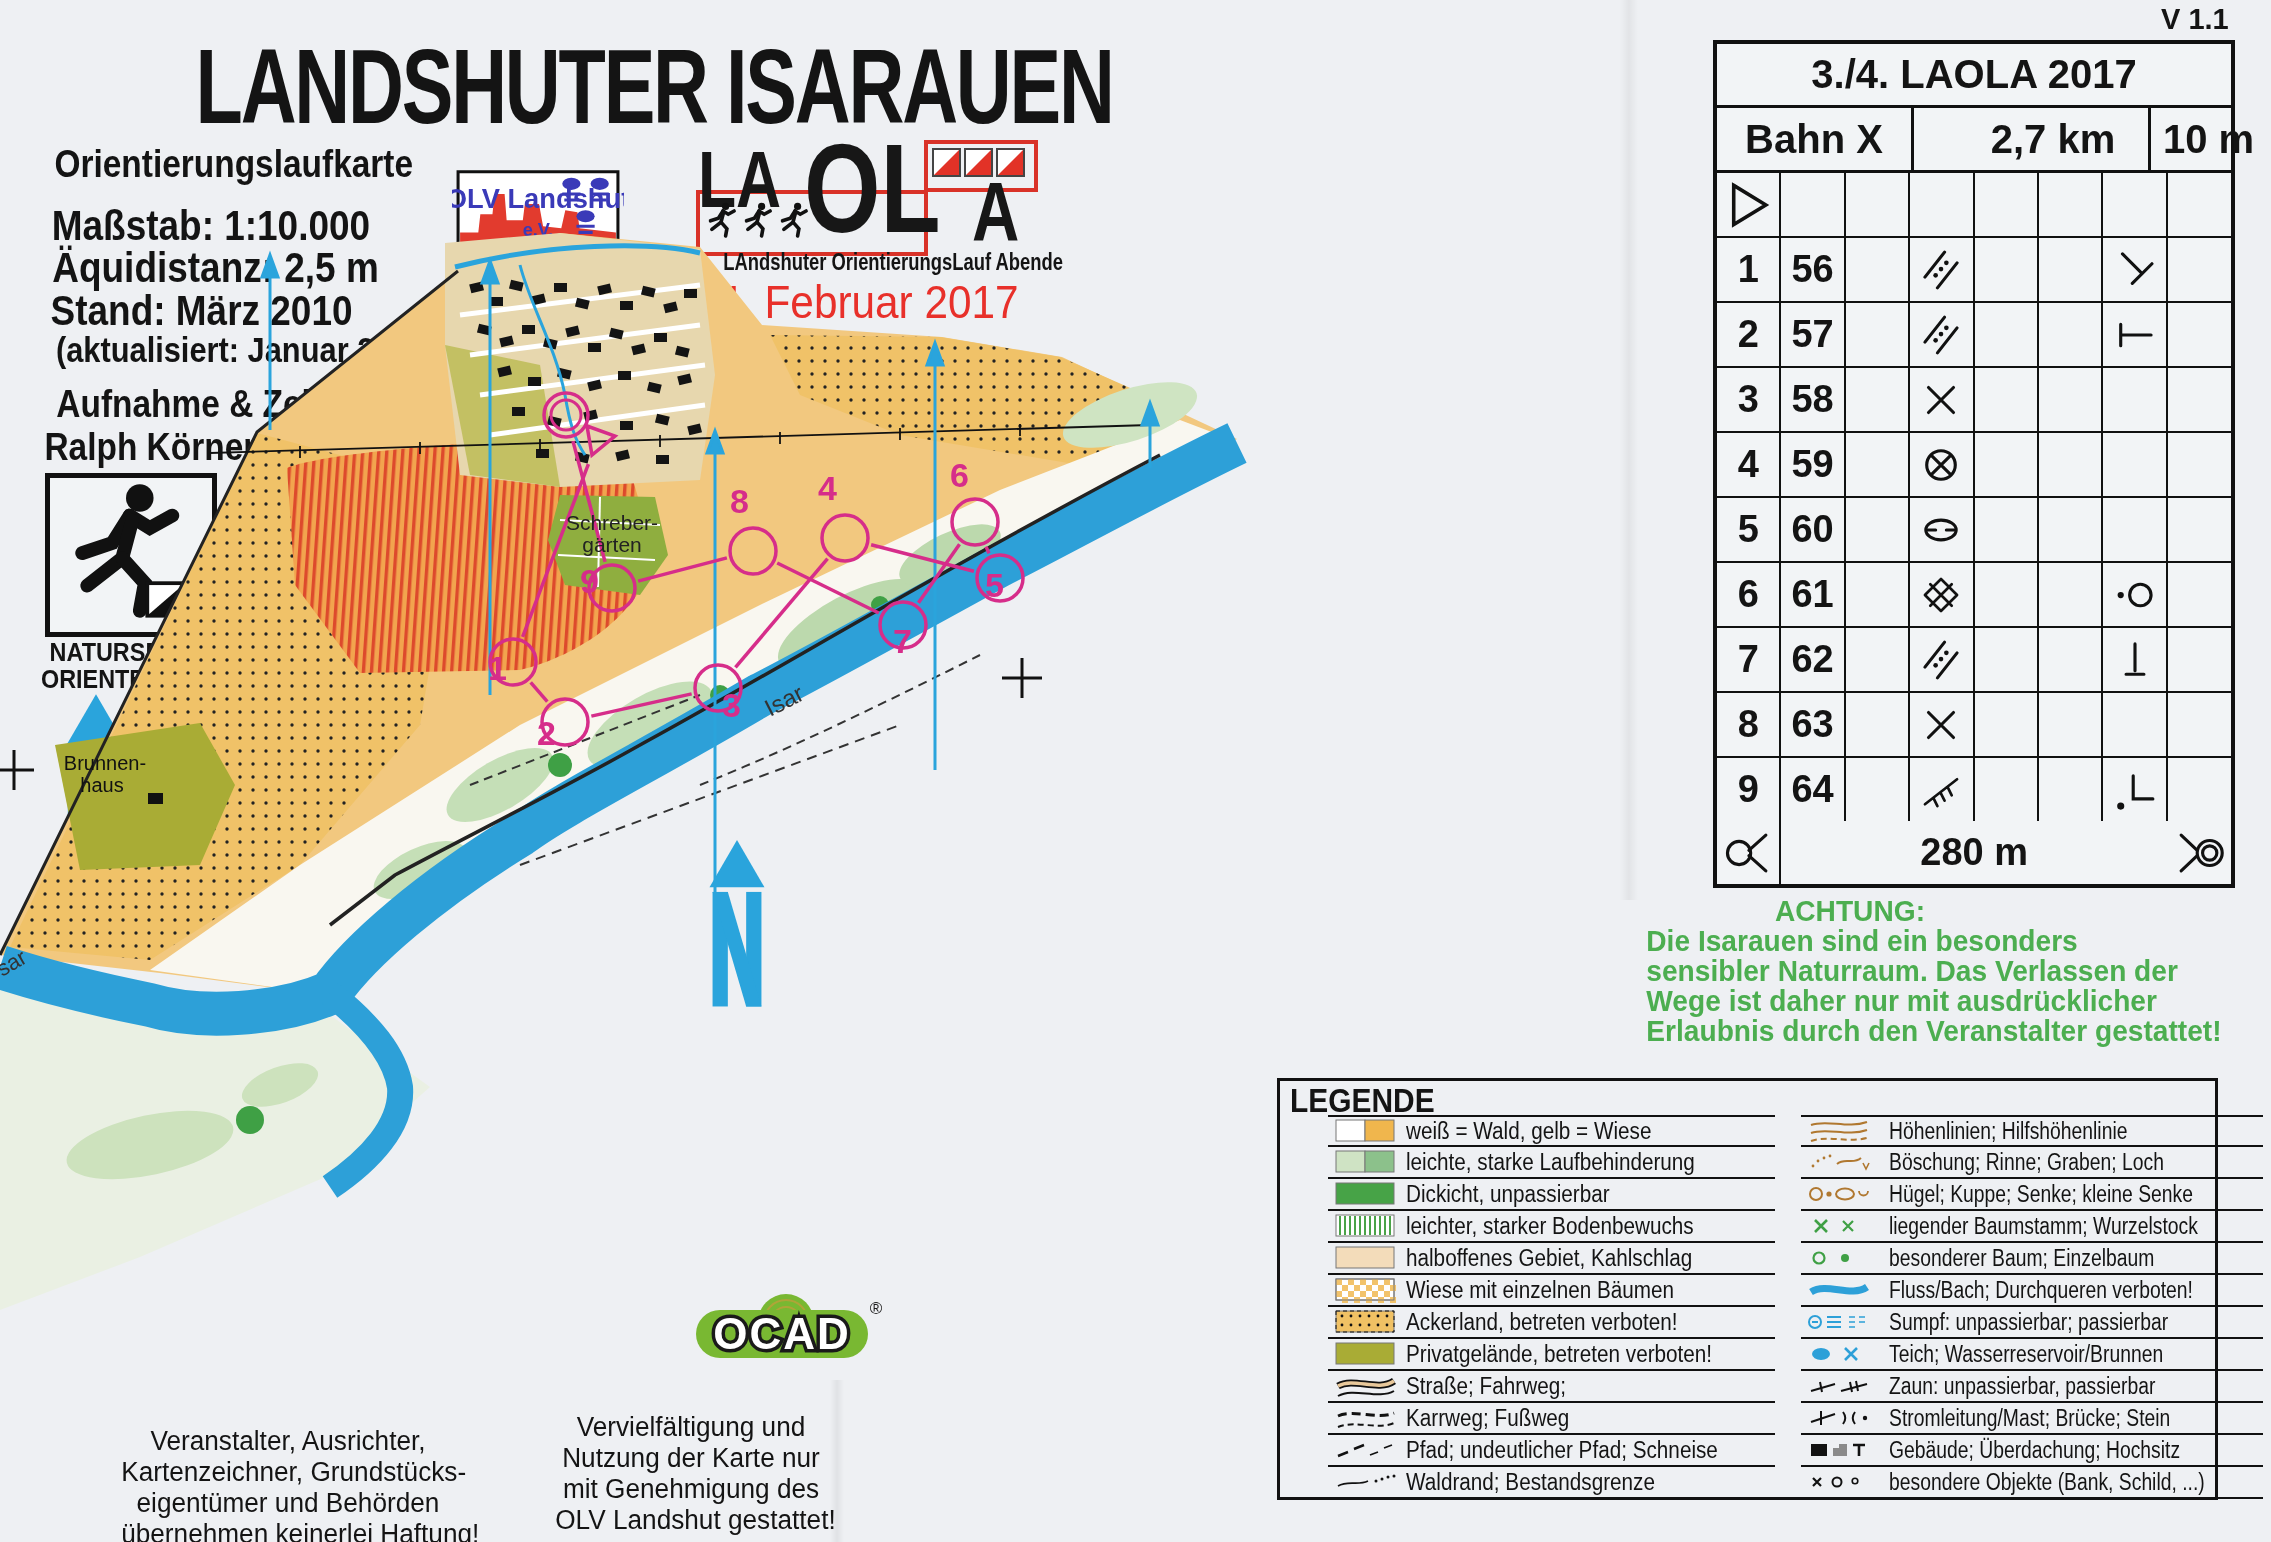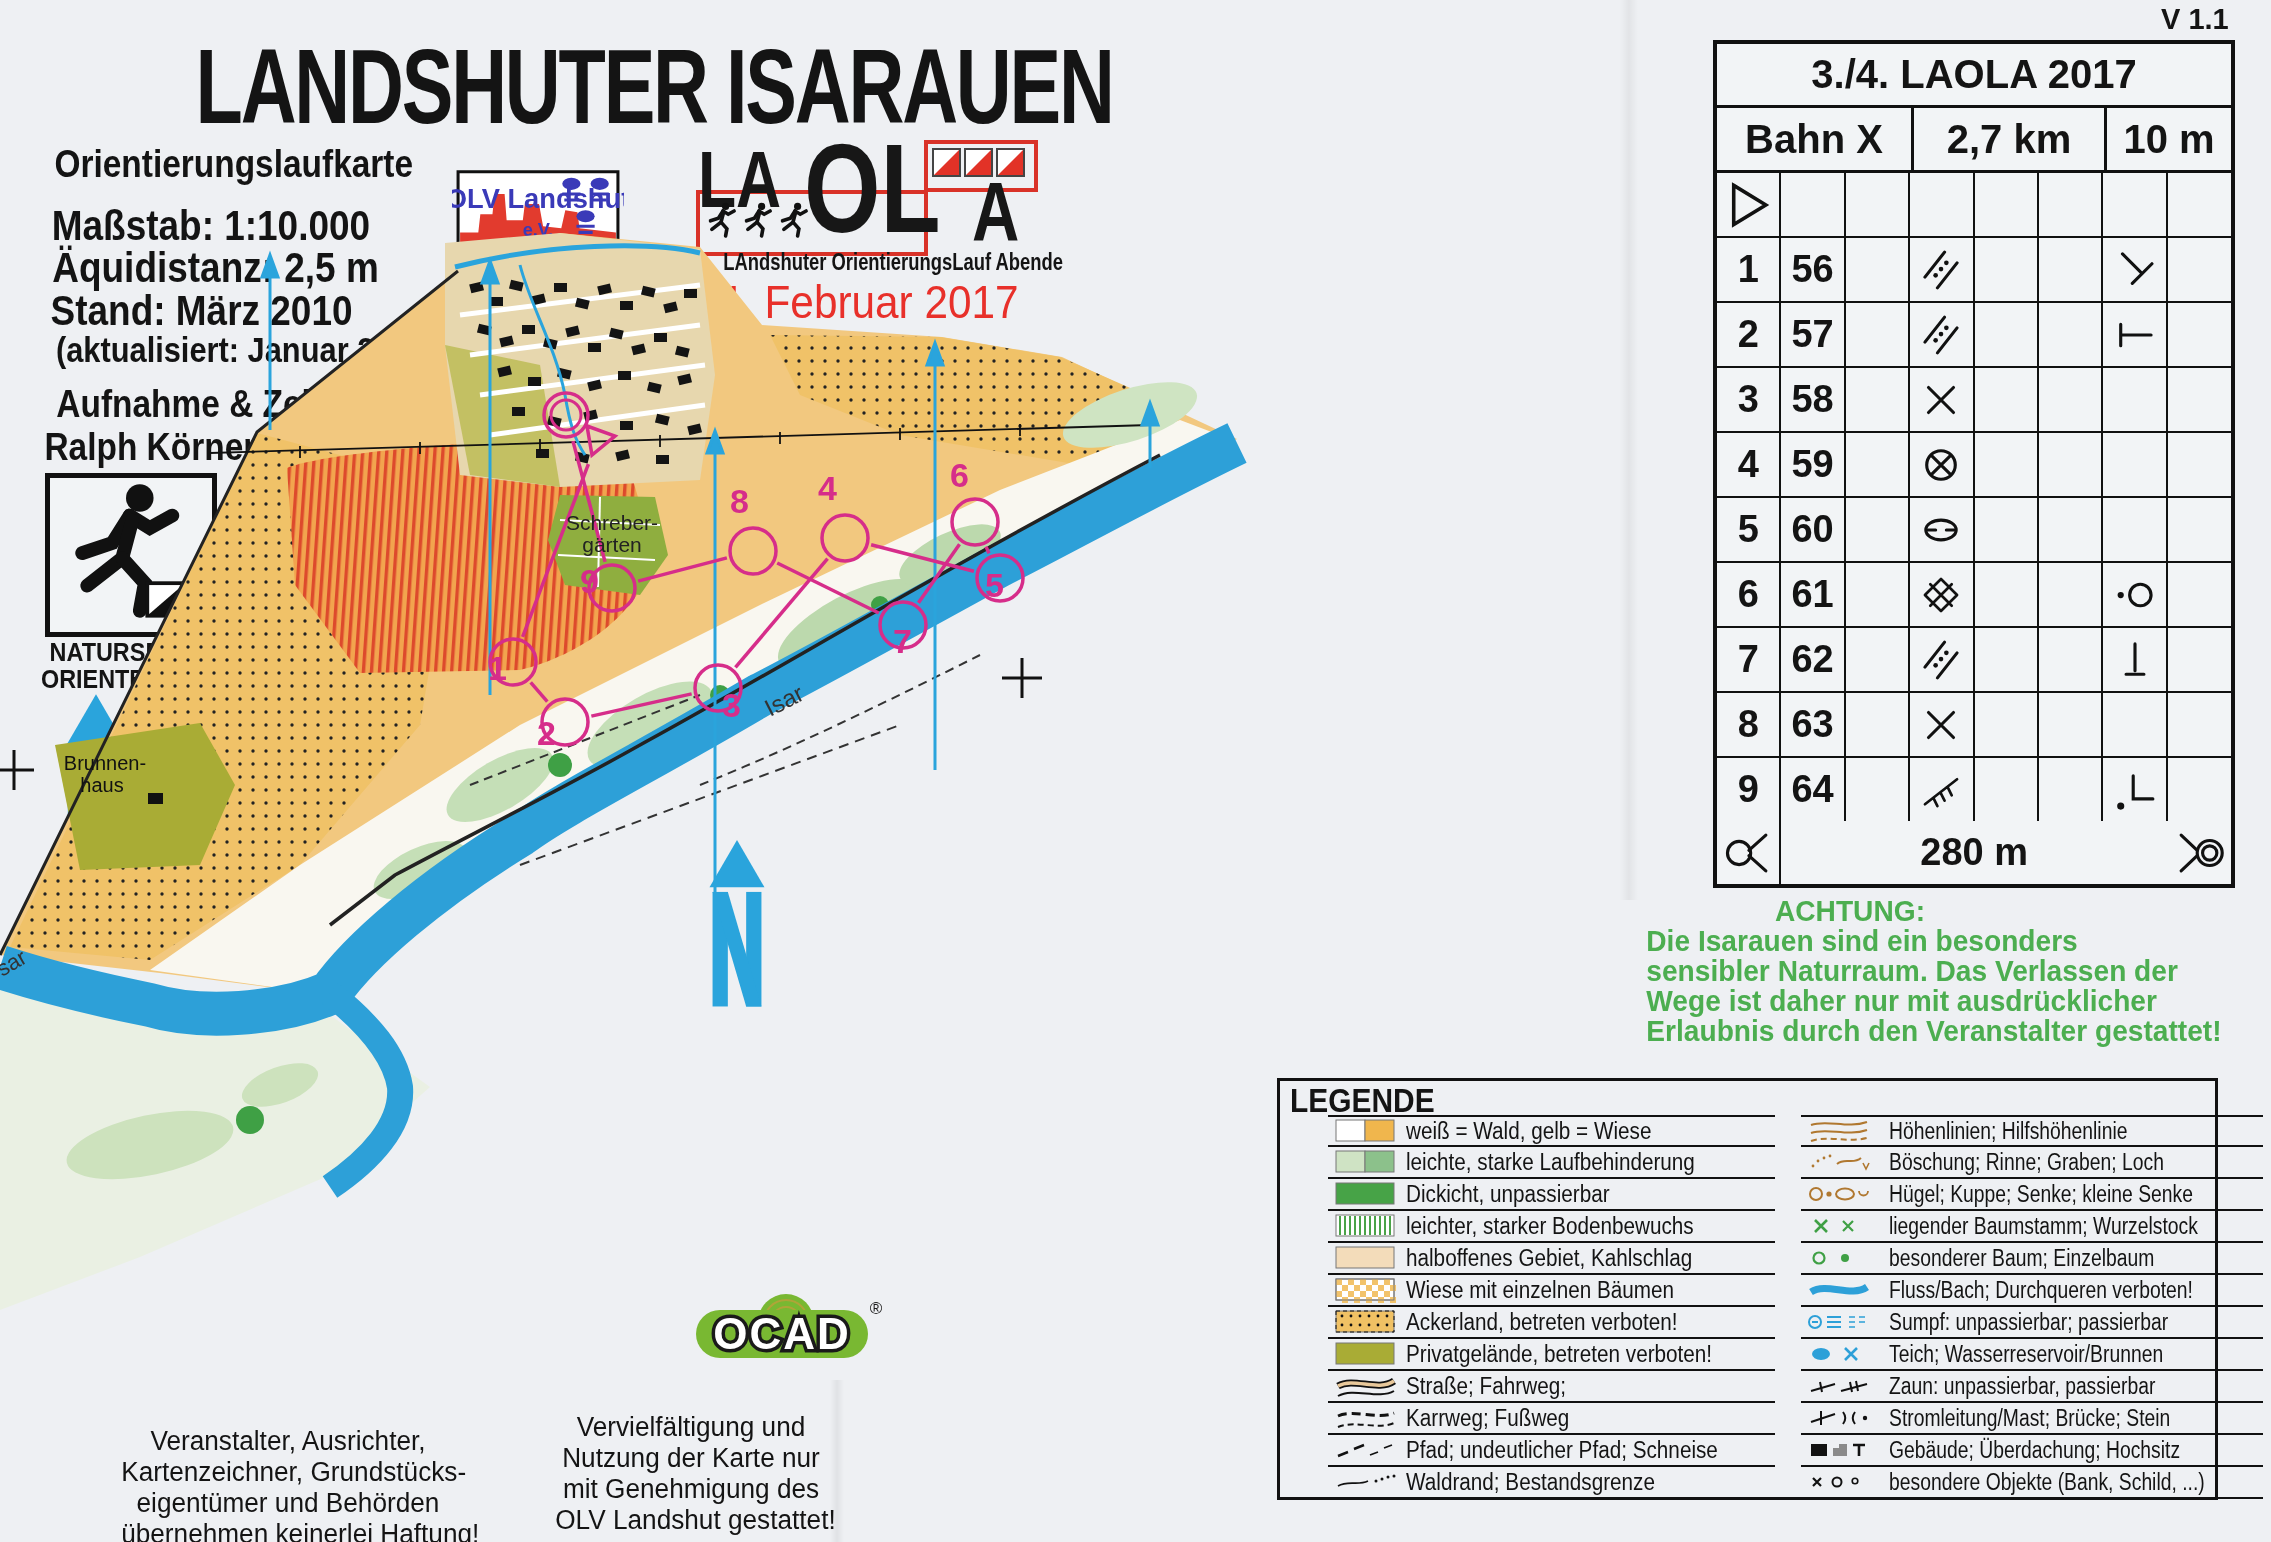--- a/index.html
+++ b/index.html
@@ -38,21 +38,21 @@
   .lfr{position:absolute;border:4px solid #d93228;}
   .flag{position:absolute;width:25px;height:25px;border:2px solid #444;
         background:linear-gradient(135deg,#fff 49%,#e23227 51%);}
   .laola-cap{left:688px;top:249px;width:352px;text-align:center;font-size:23px;font-weight:bold;transform:scaleX(.8);transform-origin:center top;}
   .laola-date{left:694px;top:274px;width:348px;text-align:center;font-size:47px;transform:scaleX(.9);transform-origin:center top;}
 
   
   .ccard{left:1713px;top:40px;width:522px;border:4px solid #111;background:rgba(244,246,248,.65);box-sizing:border-box;}
   .cc-title{height:61px;border-bottom:3px solid #111;display:flex;align-items:center;justify-content:center;
             font-size:40px;font-weight:bold;transform-origin:center;}
-  .cc-sub{display:flex;height:62px;border-bottom:3px solid #111;}
+  .cc-sub{display:flex;height:62px;border-bottom:3px solid #111;gap:12px;}
   .cc-sub>div{display:flex;align-items:center;justify-content:center;font-size:40px;font-weight:bold;}
   .cc-row{display:flex;height:63px;border-bottom:2px solid #111;}
   .cc-row:last-child{border-bottom:none;}
   .cc-cell{flex:0 0 62.4px;border-right:2px solid #111;display:flex;align-items:center;justify-content:center;
            font-size:38px;font-weight:bold;}
   .cc-cell:last-child{border-right:none;}
   .cc-mid{flex:1;display:flex;align-items:center;justify-content:center;font-size:38px;font-weight:bold;}
 
   
   .warn{left:1640px;top:896px;width:420px;text-align:center;color:#4cae50;font-weight:bold;
@@ -202,21 +202,21 @@
       </svg>
     </div>
   </div>
   <div class="abs laola-cap">LAndshuter OrientierungsLauf Abende</div>
   <div class="abs laola-date" style="color:#e8302a;">4. Februar 2017</div>
 
   <div class="abs ccard">
     <div class="cc-title">3./4. LAOLA 2017</div>
     <div class="cc-sub">
       <div style="flex:0 0 194px;border-right:3px solid #111;">Bahn X</div>
-      <div style="flex:0 0 190px;border-right:3px solid #111;">2,7 km</div>
+      <div style="flex:0 0 190px;border-right:3px solid #111;margin-left:32px;">2,7 km</div>
       <div style="flex:1;">10 m</div>
     </div>
     <div id="cc-body">
         <div class="cc-row">
           <div class="cc-cell">
             <svg width="50" height="50" viewBox="0 0 56 56" fill="none" stroke="#111" stroke-width="3.5" stroke-linecap="round">
               <polygon points="12,6 48,28 12,50" fill="none" stroke-width="4"></polygon>
             </svg>
           </div>
           <div class="cc-cell"></div>

